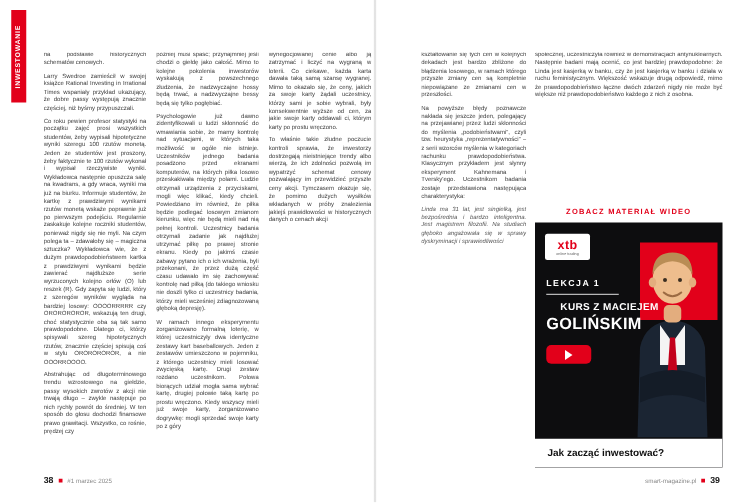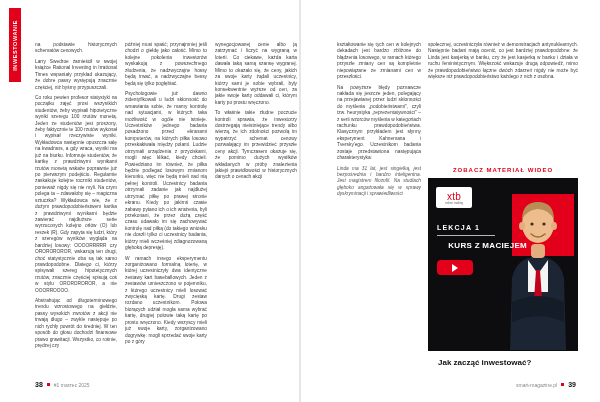--- a/index.html
+++ b/index.html
@@ -20,21 +20,21 @@
   .cols-left .col{width:82px;height:332px;}
   .col-r1{position:absolute;left:337px;top:42px;width:84px;height:300px;}
   .right-stack{position:absolute;left:428px;top:42px;width:150px;}
   .col-r2{width:150px;height:118px;}
   
   .video-label{margin-top:7px;text-align:center;color:#e2001a;font-weight:bold;font-size:6px;
     letter-spacing:1px;}
   .ad-box{position:relative;margin-top:5px;width:150px;height:196px;background:#0d0d0f;overflow:hidden;}
   .xtb-logo{position:absolute;left:8px;top:9px;width:36px;height:21px;background:#fff;border-radius:2px;
     text-align:center;line-height:15px;}
-  .xtb-logo .xtb-word{font-weight:normal;font-size:10px;color:#e2001a;letter-spacing:0.3px;text-align:center;}
+  .xtb-logo .xtb-word{font-weight:bold;font-size:10px;color:#e2001a;letter-spacing:0.3px;text-align:center;}
   .xtb-logo .xtb-sub{display:block;font-size:3px;color:#666;line-height:3px;margin-top:-2px;}
   .red-block{position:absolute;right:4px;top:16px;width:62px;height:62px;background:#e2001a;}
   .presenter{position:absolute;right:0;top:4px;width:80px;height:168px;}
   .ad-text{position:absolute;left:9px;top:46px;width:90px;}
   .lesson{color:#fff;font-size:7px;font-weight:bold;letter-spacing:1.2px;}
   .rule{width:58px;height:1px;background:rgba(255,255,255,0.7);margin:4px 0 5px 0;}
   .course1{color:#fff;font-size:8px;font-weight:bold;letter-spacing:0.3px;text-align:right;}
   .course2{color:#fff;font-size:13px;font-weight:bold;letter-spacing:0.3px;margin-top:1px;}
   .yt-btn{margin-top:10px;width:36px;height:15px;background:#e2001a;border-radius:4px;
     display:flex;align-items:center;justify-content:center;cursor:pointer;}
@@ -121,20 +121,21 @@
 
       <div class="xtb-logo">
         <span class="xtb-word">xtb</span>
         <span class="xtb-sub">online trading</span>
       </div>
 
       <div class="ad-text">
         <div class="lesson">LEKCJA 1</div>
         <div class="rule"></div>
         <div class="course1">KURS Z MACIEJEM</div>
+        <div class="course2">GOLIŃSKIM</div>
         <div class="yt-btn">
           <span class="yt-tri"></span>
         </div>
       </div>
 
       <div class="ad-bottom">Jak zacząć inwestować?</div>
     </div>
   </div>
 
   <div class="footer footer-left">

